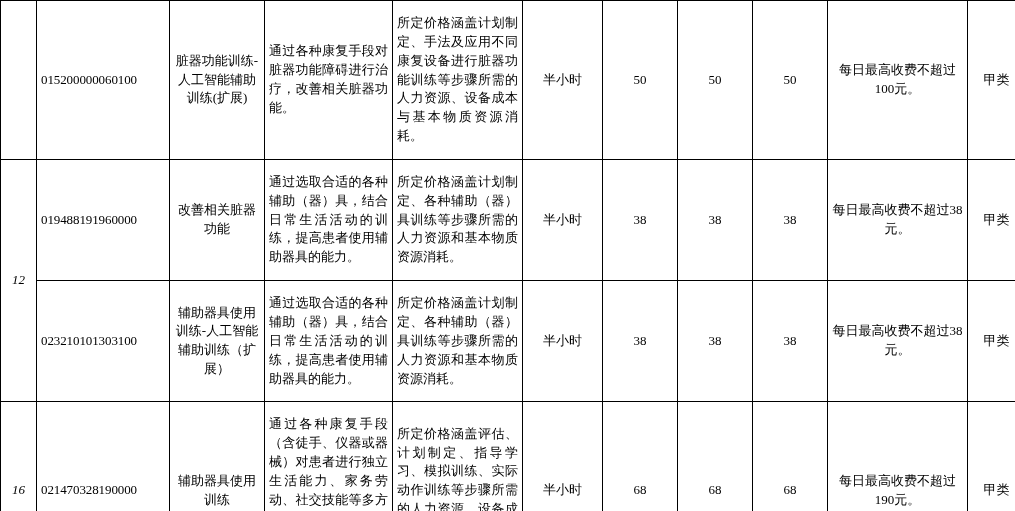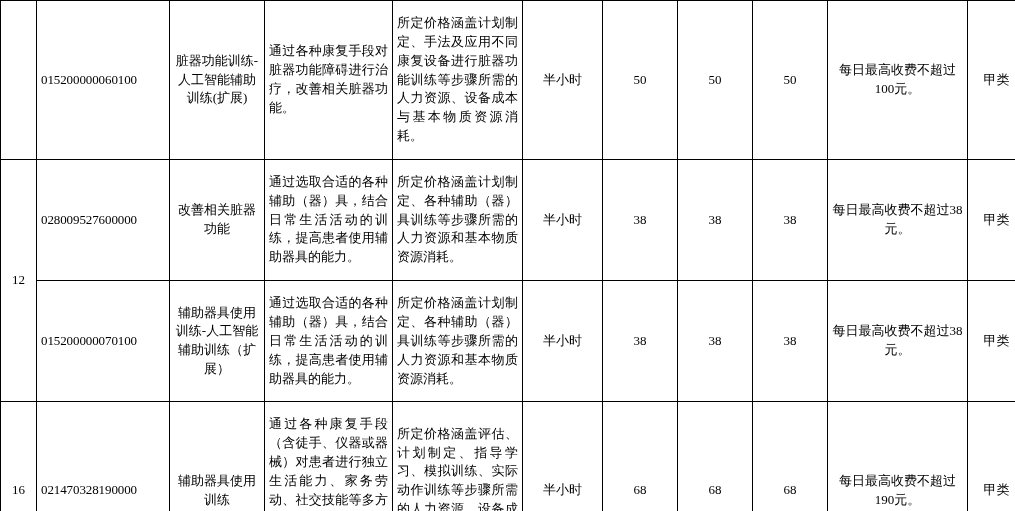--- a/index.html
+++ b/index.html
@@ -42,20 +42,21 @@
   col.c-unit    { width: 80px; }
   col.c-p1      { width: 75px; }
   col.c-p2      { width: 75px; }
   col.c-p3      { width: 75px; }
   col.c-note    { width: 140px; }
   col.c-class   { width: 58px; }
 
   .cell-idx {
     text-align: center;
     font-size: 14px;
+    font-style: italic;
   }
   .cell-code {
     text-align: left;
     font-size: 13px;
     letter-spacing: -0.1px;
   }
   .cell-name {
     text-align: center;
     font-size: 13px;
     line-height: 1.5;
@@ -112,34 +113,34 @@
         <td class="cell-unit">半小时</td>
         <td class="cell-price">50</td>
         <td class="cell-price">50</td>
         <td class="cell-price">50</td>
         <td class="cell-note">每日最高收费不超过100元。</td>
         <td class="cell-class">甲类</td>
 
       </tr>
       <tr>
         <td class="cell-idx" rowspan="2">12</td>
-        <td class="cell-code">028009527600000</td>
+        <td class="cell-code">019488191960000</td>
         <td class="cell-name">改善相关脏器功能</td>
         <td class="cell-desc">通过选取合适的各种辅助（器）具，结合日常生活活动的训练，提高患者使用辅助器具的能力。</td>
         <td class="cell-content">所定价格涵盖计划制定、各种辅助（器）具训练等步骤所需的人力资源和基本物质资源消耗。</td>
         <td class="cell-unit">半小时</td>
         <td class="cell-price">38</td>
         <td class="cell-price">38</td>
         <td class="cell-price">38</td>
         <td class="cell-note">每日最高收费不超过38元。</td>
         <td class="cell-class">甲类</td>
 
       </tr>
       <tr>
-        <td class="cell-code">015200000070100</td>
+        <td class="cell-code">023210101303100</td>
         <td class="cell-name">辅助器具使用训练-人工智能辅助训练（扩展）</td>
         <td class="cell-desc">通过选取合适的各种辅助（器）具，结合日常生活活动的训练，提高患者使用辅助器具的能力。</td>
         <td class="cell-content">所定价格涵盖计划制定、各种辅助（器）具训练等步骤所需的人力资源和基本物质资源消耗。</td>
         <td class="cell-unit">半小时</td>
         <td class="cell-price">38</td>
         <td class="cell-price">38</td>
         <td class="cell-price">38</td>
         <td class="cell-note">每日最高收费不超过38元。</td>
         <td class="cell-class">甲类</td>
 

